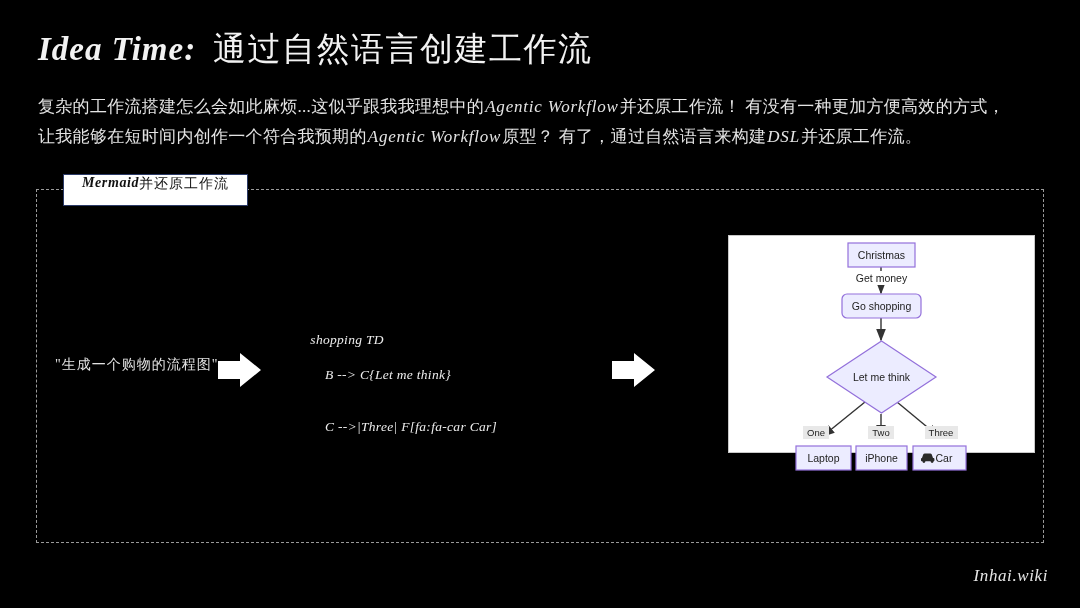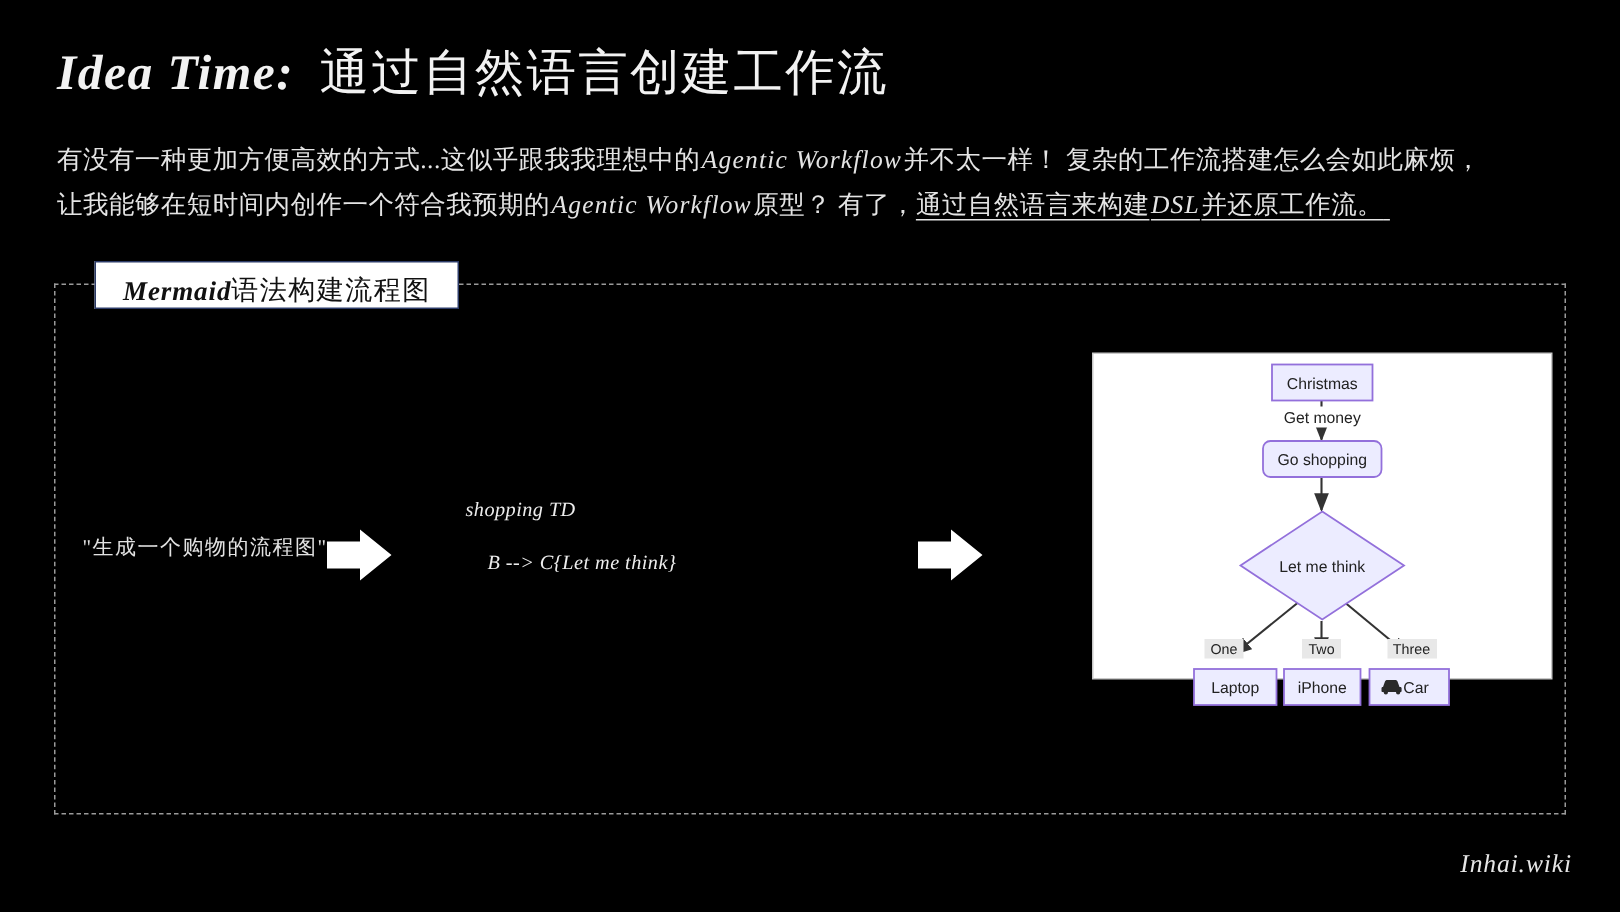--- a/index.html
+++ b/index.html
@@ -48,21 +48,20 @@
     line-height: 30px;
     color: #e4e4e4;
     letter-spacing: 0.3px;
   }
   #body-copy .lat {
     font-style: italic;
     letter-spacing: 0.8px;
     padding: 0 1px;
   }
   #body-copy .ul {
-    text-decoration: underline;
     text-underline-offset: 4px;
     margin-top: 42px;
   }
 
   
   #content-frame {
     position: absolute;
     left: 36px;
     top: 189px;
     width: 1008px;
@@ -75,23 +74,23 @@
   #section-label {
     position: absolute;
     left: 63px;
     top: 174px;
     height: 32px;
     padding: 0 18px;
     background: #ffffff;
     border: 1.5px solid #2b3a67;
     box-sizing: border-box;
     display: flex;
-    align-items: flex-end;
+    align-items: flex-start;
     color: #111111;
-    font-size: 18px;
+    font-size: 14px;
     white-space: nowrap;
     letter-spacing: 0.5px;
   }
   #section-label .lat {
     font-style: italic;
     font-weight: 600;
     letter-spacing: 0.6px;
   }
   #section-label .han {
     font-style: normal;
@@ -146,42 +145,43 @@
   #diagram-svg { display: block; }
 </style>
 </head>
 <body>
 
 <div id="slide-title">
   <span class="lat">Idea Time</span><span class="lat">:</span>&nbsp;&nbsp;<span class="han">通过自然语言创建工作流</span>
 </div>
 
 <div id="body-copy">
-  <span>有没有一种更加方便高效的方式...这似乎跟我我理想中的</span><span class="lat">Agentic Workflow</span><span>并不太一样！ 复杂的工作流搭建怎么会如此麻烦，</span><br>
+  <span>复杂的工作流搭建怎么会如此麻烦...这似乎跟我我理想中的</span><span class="lat">Agentic Workflow</span><span>并还原工作流！ 有没有一种更加方便高效的方式，</span><br>
   <span>让我能够在短时间内创作一个符合我预期的</span><span class="lat">Agentic Workflow</span><span>原型？ 有了，</span><span class="ul"><span>通过自然语言来构建</span><span class="lat">DSL</span><span>并还原工作流。</span>&nbsp;</span>
 </div>
 
 <div id="content-frame"></div>
 
 <div id="section-label">
   <span class="lat">Mermaid</span>
-    <span class="han">语法构建流程图</span>
+    <span class="han">并还原工作流</span>
 </div>
 
 <div id="prompt-text">"生成一个购物的流程图"</div>
 
 <div class="block-arrow" id="arrow-1">
   <svg width="44" height="40" viewBox="0 0 44 40">
     <polygon points="0,11 22,11 22,3 43,20 22,37 22,29 0,29" fill="#ffffff"></polygon>
   </svg>
 </div>
 
 <div id="mermaid-code">
   <span>shopping TD</span>
   <span class="indent">B --&gt; C{Let me think}</span>
+  <span class="indent">C --&gt;|Three| F[fa:fa-car Car]</span>
 </div>
 
 <div class="block-arrow" id="arrow-2">
   <svg width="44" height="40" viewBox="0 0 44 40">
     <polygon points="0,11 22,11 22,3 43,20 22,37 22,29 0,29" fill="#ffffff"></polygon>
   </svg>
 </div>
 
 <div id="diagram-panel">
   <svg id="diagram-svg" width="305" height="264" viewBox="0 0 305 264" font-family="Liberation Sans, sans-serif">

